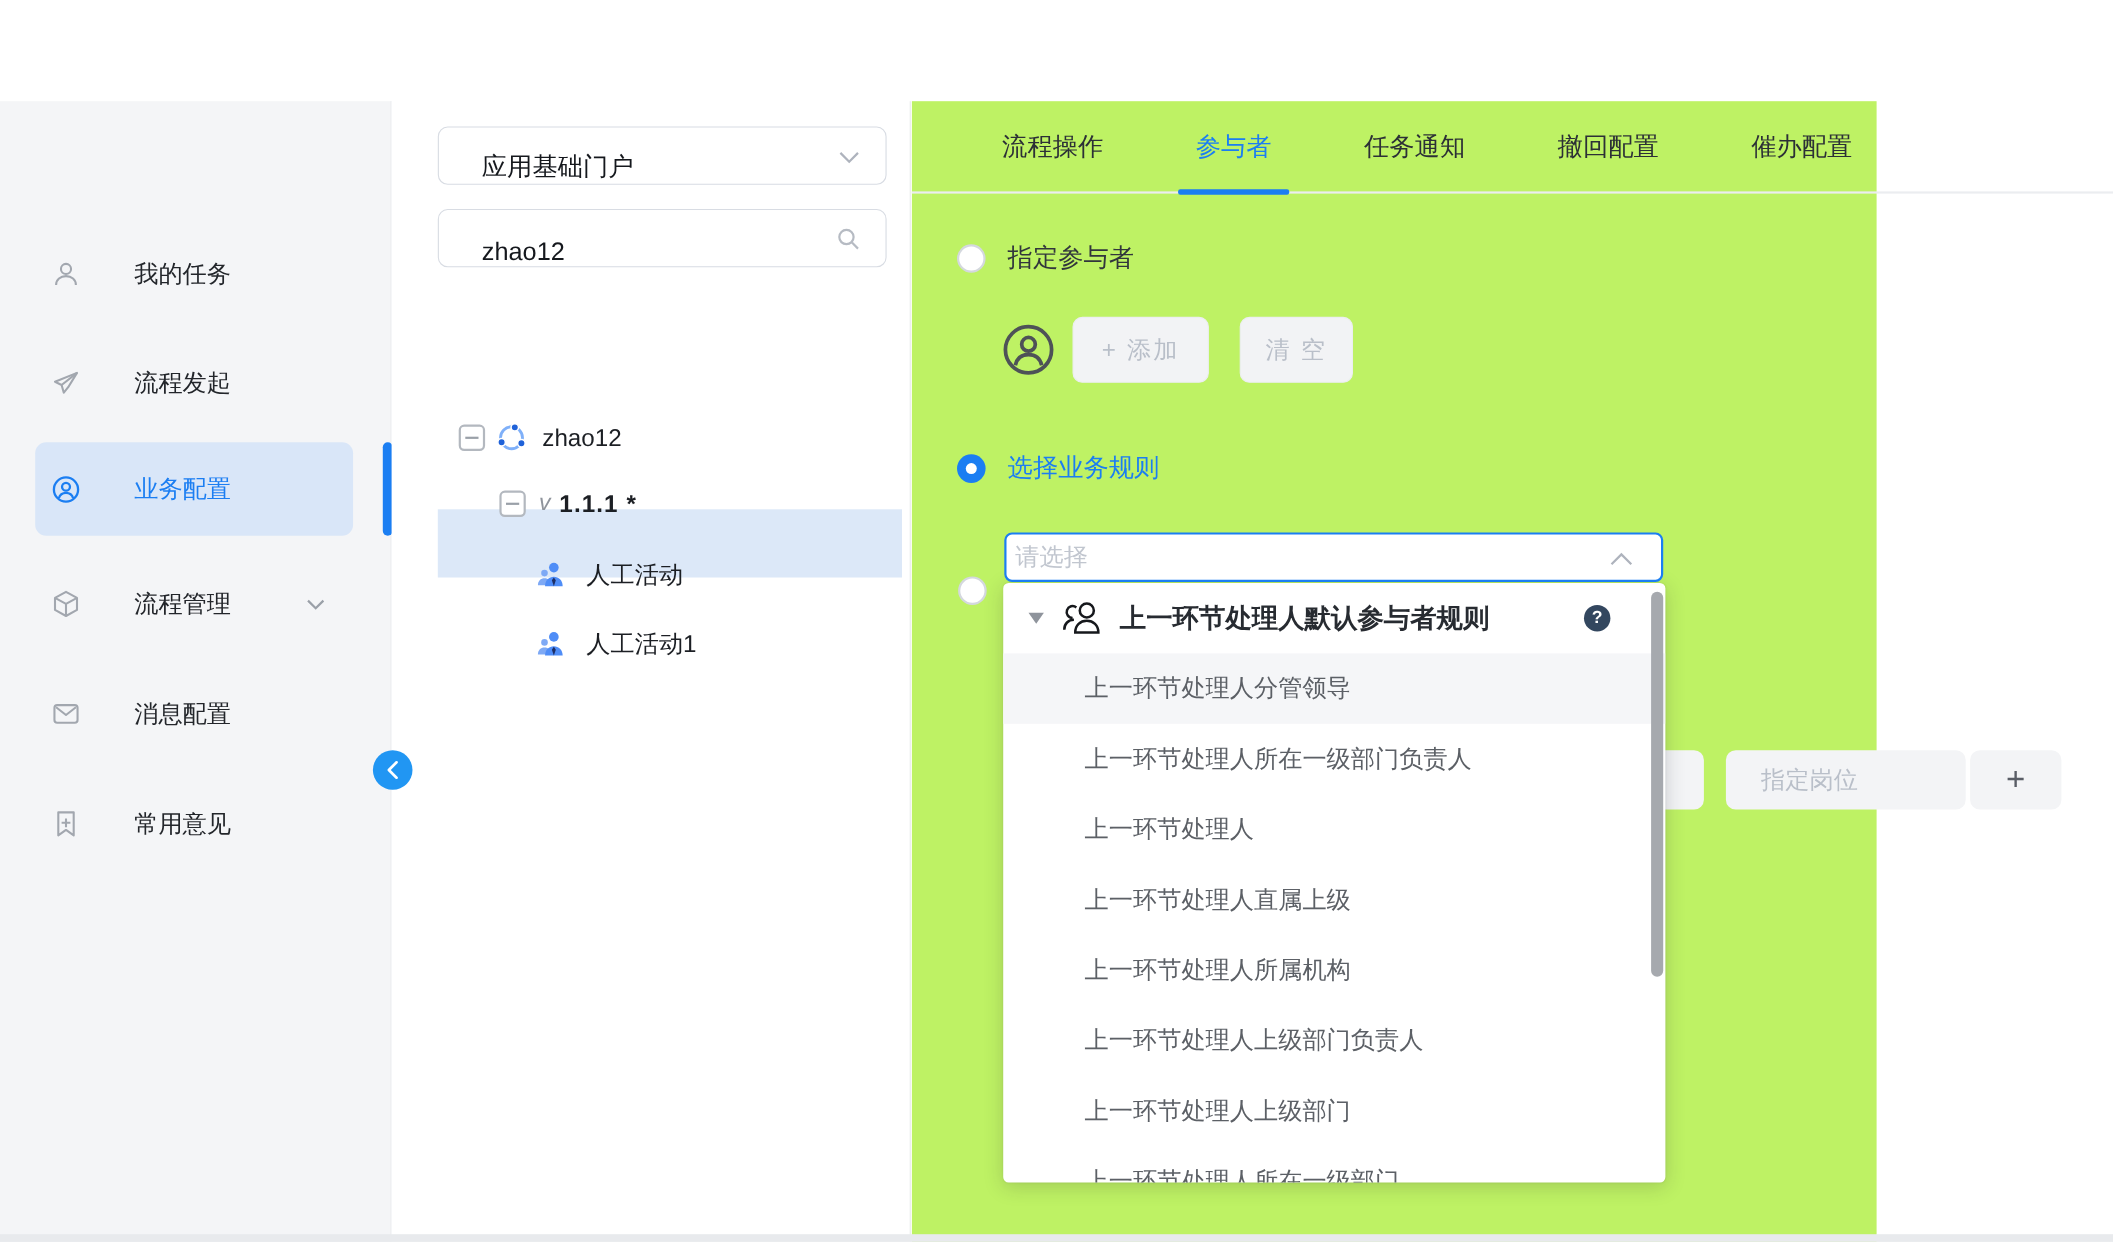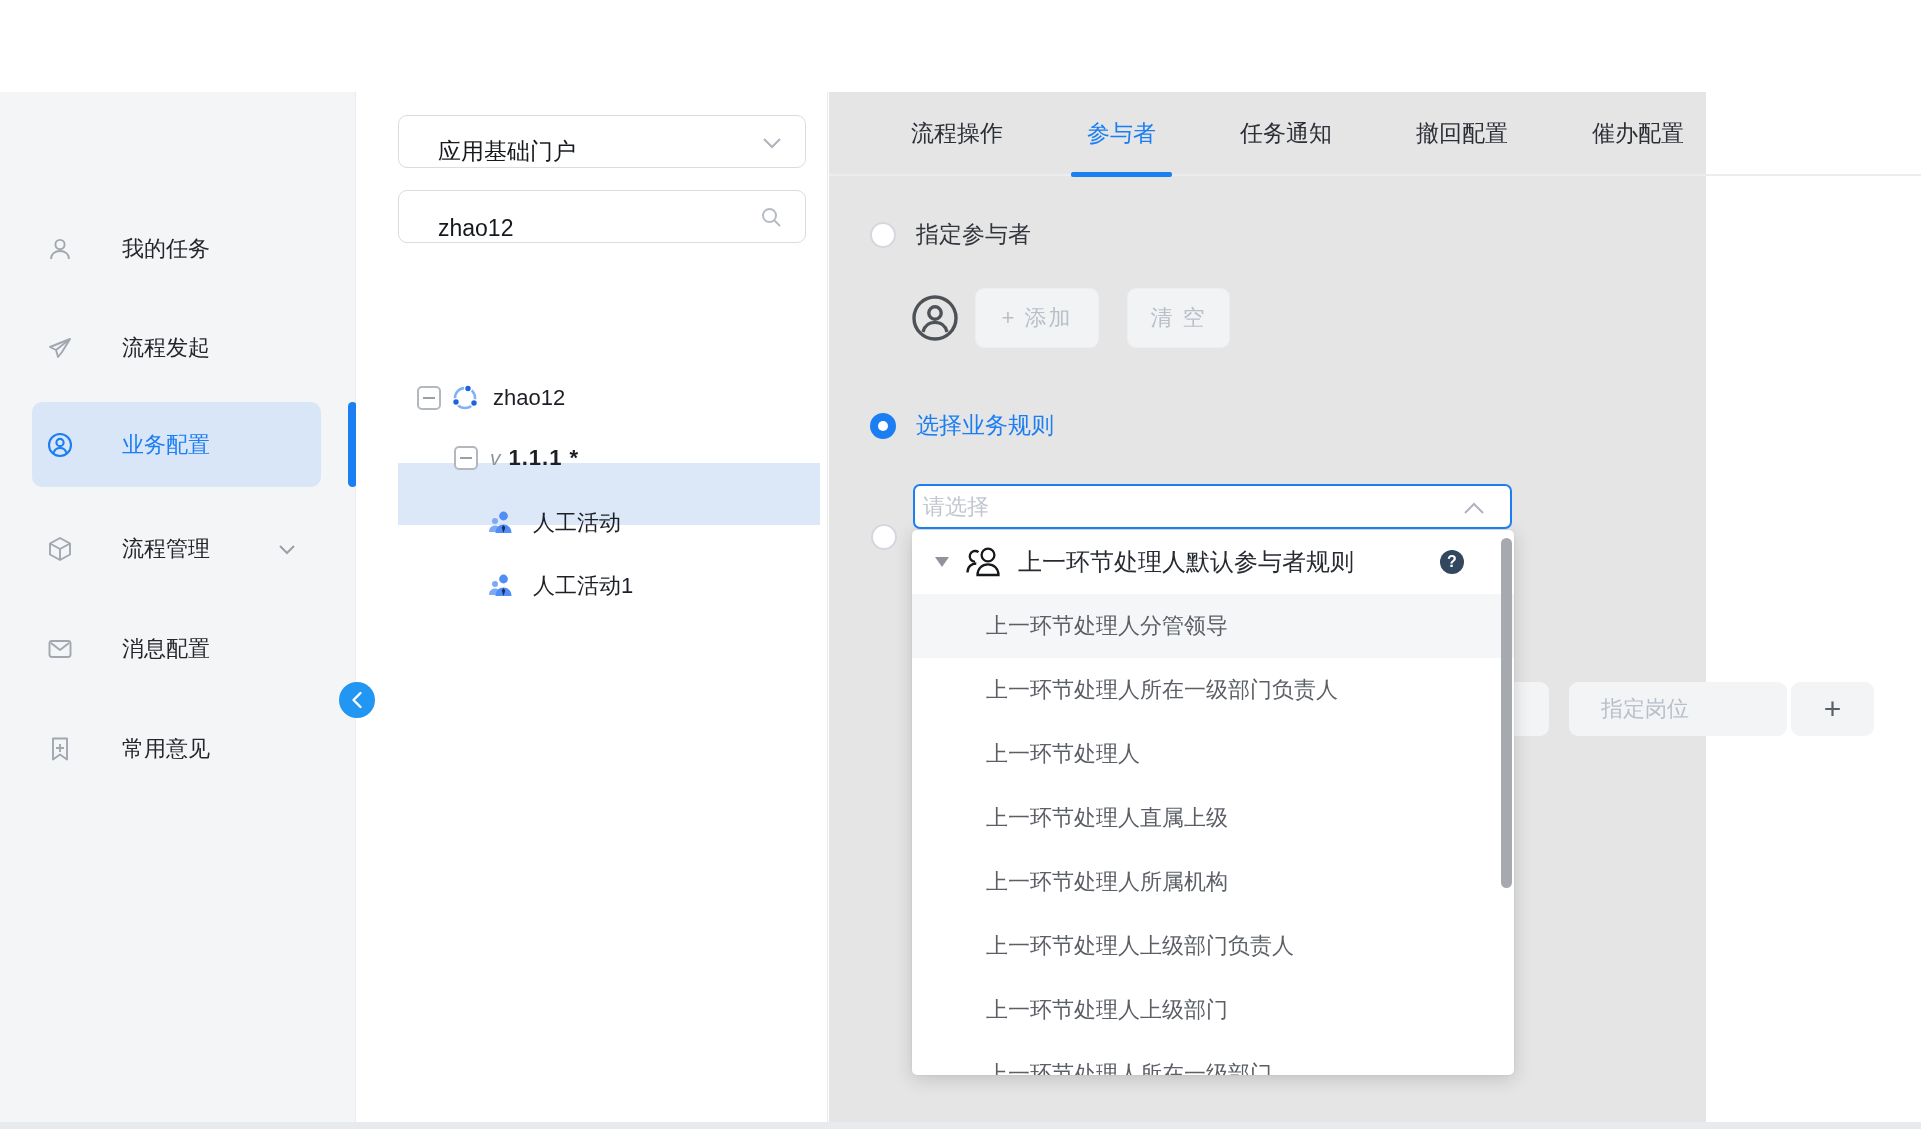--- a/index.html
+++ b/index.html
@@ -42,21 +42,21 @@
 
   .tree-row { position:absolute; display:flex; align-items:center; cursor:pointer; }
   .minus-box { width:24px; height:24px; border:2px solid #b3b8bf; border-radius:5px; position:relative; background:#fff; flex:0 0 auto; }
   .minus-box::after { content:""; position:absolute; left:4px; right:4px; top:9px; height:2px; background:#9aa0a8; }
   .tree-label { font-size:22px; color:#1c1f24; }
   .row-selected-bg { position:absolute; left:42px; top:371px; width:422px; height:62px; background:#dce8f8; }
   .v-prefix { font-size:21px; color:#8f949c; font-style:italic; margin:0 8px 0 12px; }
   .v-num { font-size:22px; color:#1c1f24; font-weight:bold; letter-spacing:1px; }
 
   
-  .main-panel { position:absolute; left:829px; top:92px; width:877px; height:1037px; background:#e5e5e5; }
+  .main-panel { position:absolute; left:829px; top:92px; width:877px; height:1037px; background:#bef264; }
   .tabs { position:absolute; left:0; top:0; width:1092px; height:84px; border-bottom:2px solid #ebedf0; display:flex; align-items:center; padding-left:82px; gap:84px; }
   .tab { position:relative; height:84px; display:flex; align-items:center; font-size:23px; color:#2c3036; cursor:pointer; }
   .tab.active { color:#1b7ef2; }
   .tab.active::after { content:""; position:absolute; left:-16px; right:-16px; bottom:-2px; height:5px; background:#1b7ef2; border-radius:2px; }
 
   .radio { width:26px; height:26px; border-radius:50%; border:2px solid #d4d8de; background:#fff; flex:0 0 auto; }
   .radio.checked { border:none; background:#1b7ef2; position:relative; }
   .radio.checked::after { content:""; position:absolute; left:8px; top:8px; width:10px; height:10px; border-radius:50%; background:#fff; }
   .radio-row { position:absolute; display:flex; align-items:center; cursor:pointer; }
   .radio-label { margin-left:20px; font-size:23px; color:#32363c; }
@@ -74,21 +74,21 @@
   .post-pill { left:740px; top:590px; width:218px; height:54px; display:flex; align-items:center; }
   .post-pill .p-text { margin-left:32px; font-size:22px; color:#b9bfc9;text-align:center; }
   .plus-pill { left:962px; top:590px; width:83px; height:54px; display:flex; align-items:center; justify-content:center; font-size:30px; color:#5a5e66; font-weight:300; cursor:pointer; }
   .stub-pill { left:652px; top:590px; width:68px; height:54px; }
 
   
   .dropdown { position:absolute; left:83px; top:438px; width:602px; height:545px; background:#fff; border-radius:5px; box-shadow:0 4px 18px rgba(31,35,41,.18), 0 0 2px rgba(31,35,41,.08); z-index:10; overflow:hidden; }
   .dd-header { height:64px; display:flex; align-items:center; position:relative; }
   .dd-caret { margin-left:22px; flex:0 0 auto; }
   .dd-users { margin-left:14px; flex:0 0 auto; }
-  .dd-title { margin-left:16px; font-size:24px; font-weight:normal; color:#272b31; }
+  .dd-title { margin-left:16px; font-size:24px; font-weight:bold; color:#272b31; }
   .dd-help { position:absolute; left:528px; top:20px; width:24px; height:24px; border-radius:50%; background:#33475f; color:#fff; font-size:16px; font-weight:bold; display:flex; align-items:center; justify-content:center; cursor:pointer; }
   .dd-option { height:64px; display:flex; align-items:center; padding-left:74px; font-size:22px; color:#5c6066; cursor:pointer; }
   .dd-option.opt-hover { background:#f5f6f8; }
   .dd-thumb { position:absolute; right:2px; top:8px; width:11px; height:350px; background:#a6a9ae; border-radius:6px; }
 
   .bottom-strip { position:absolute; left:0; bottom:0; width:1921px; height:7px; background:#e8eaed; }
 
   svg { display:block; }
 </style>
 </head>

